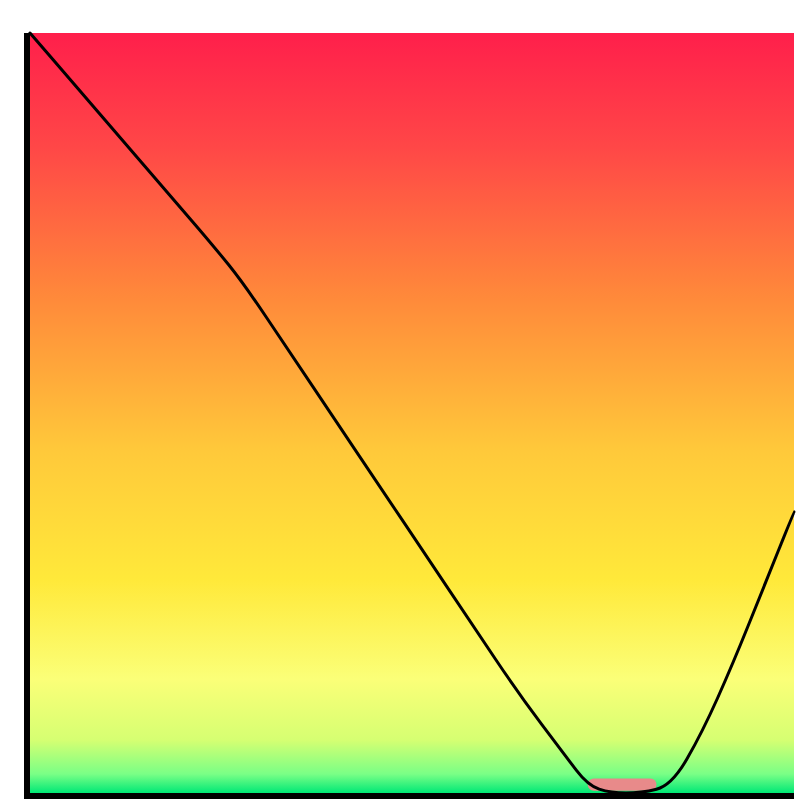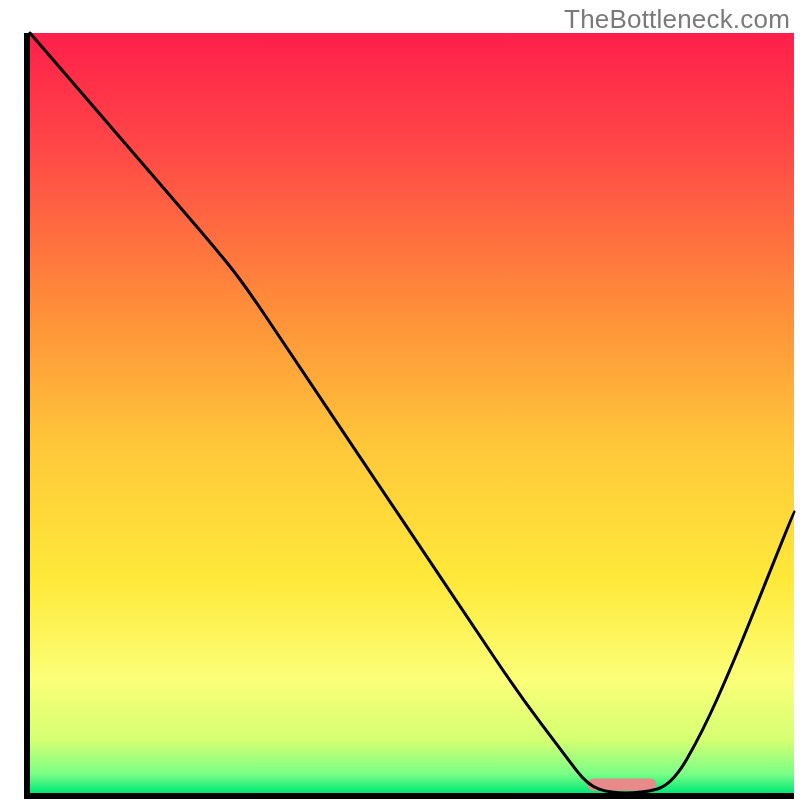--- a/index.html
+++ b/index.html
@@ -27,21 +27,20 @@
     user-select: none;
   }
   svg {
     display: block;
   }
 </style>
 </head>
 <body>
 
 <div class="chart-wrap">
-  <div class="watermark">TheBottleneck.com</div>
 
   <svg id="chart-svg" width="800" height="800" viewBox="0 0 800 800">
     <defs>
       <linearGradient id="bg-grad" x1="0" y1="0" x2="0" y2="1">
           <stop offset="0.00%" stop-color="#ff1f4b"></stop>
           <stop offset="15.00%" stop-color="#ff4747"></stop>
           <stop offset="35.00%" stop-color="#ff8a3a"></stop>
           <stop offset="55.00%" stop-color="#ffc93a"></stop>
           <stop offset="72.00%" stop-color="#ffe93a"></stop>
           <stop offset="85.00%" stop-color="#fbff78"></stop>

